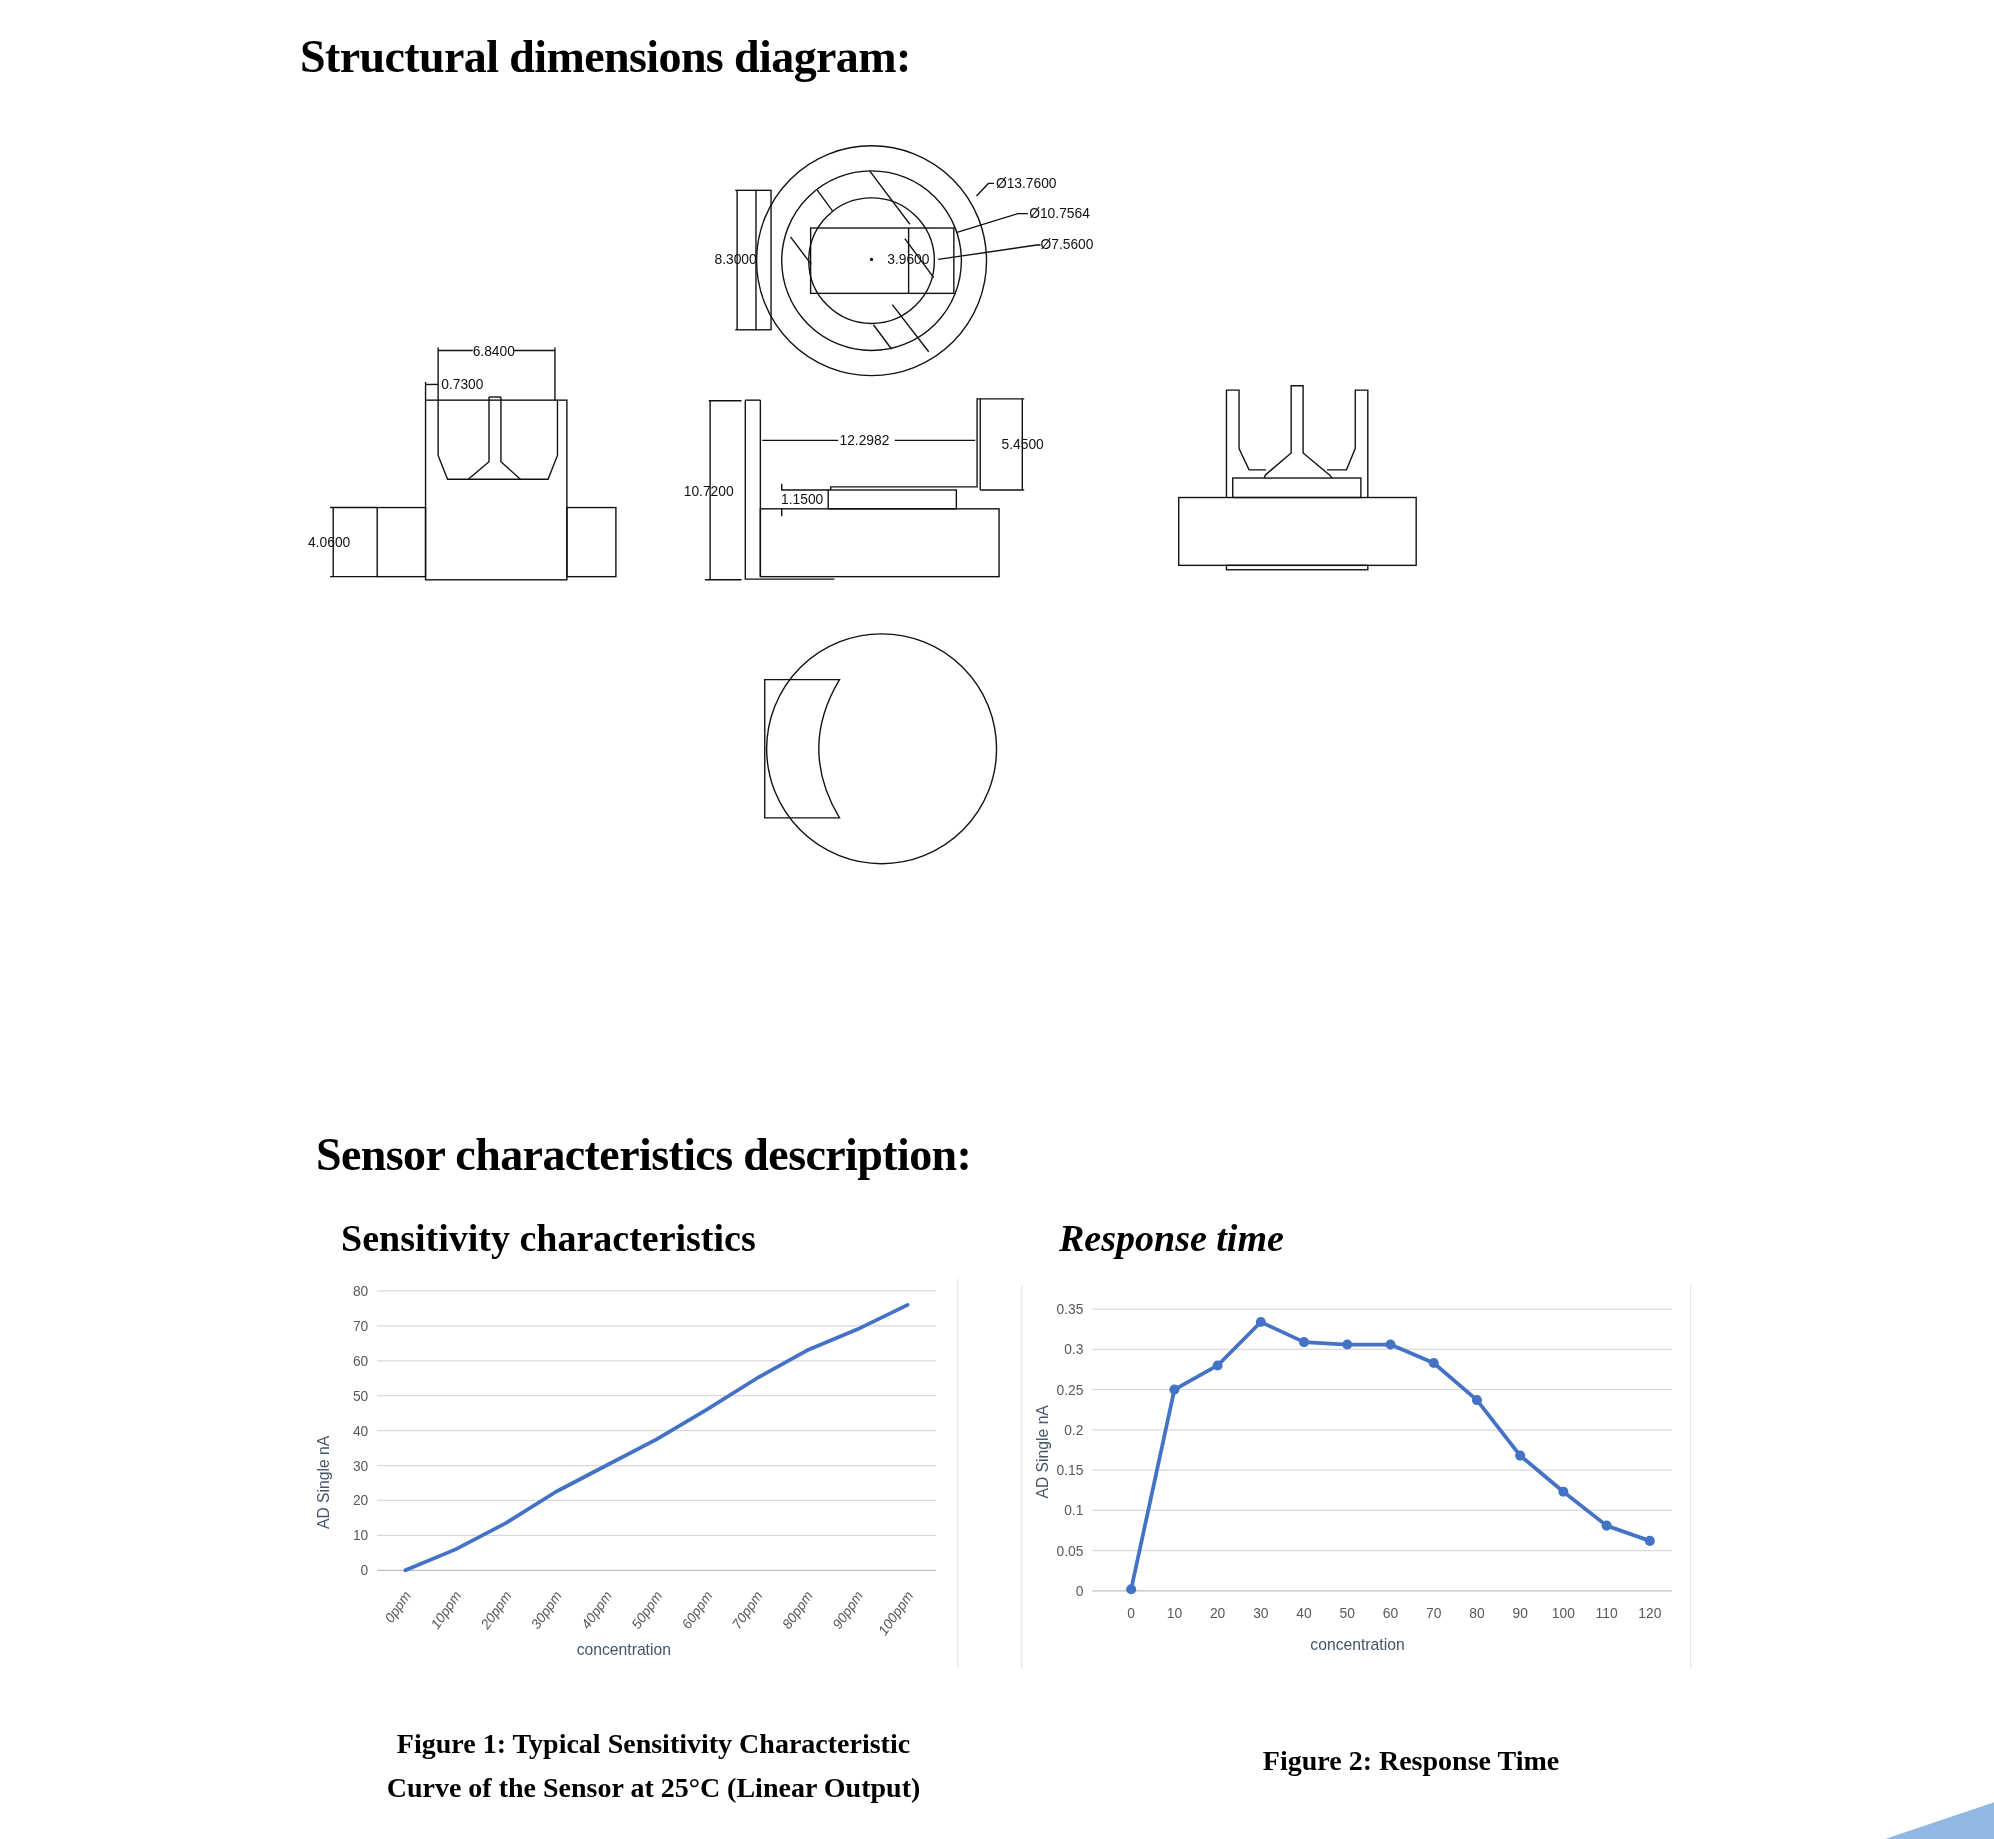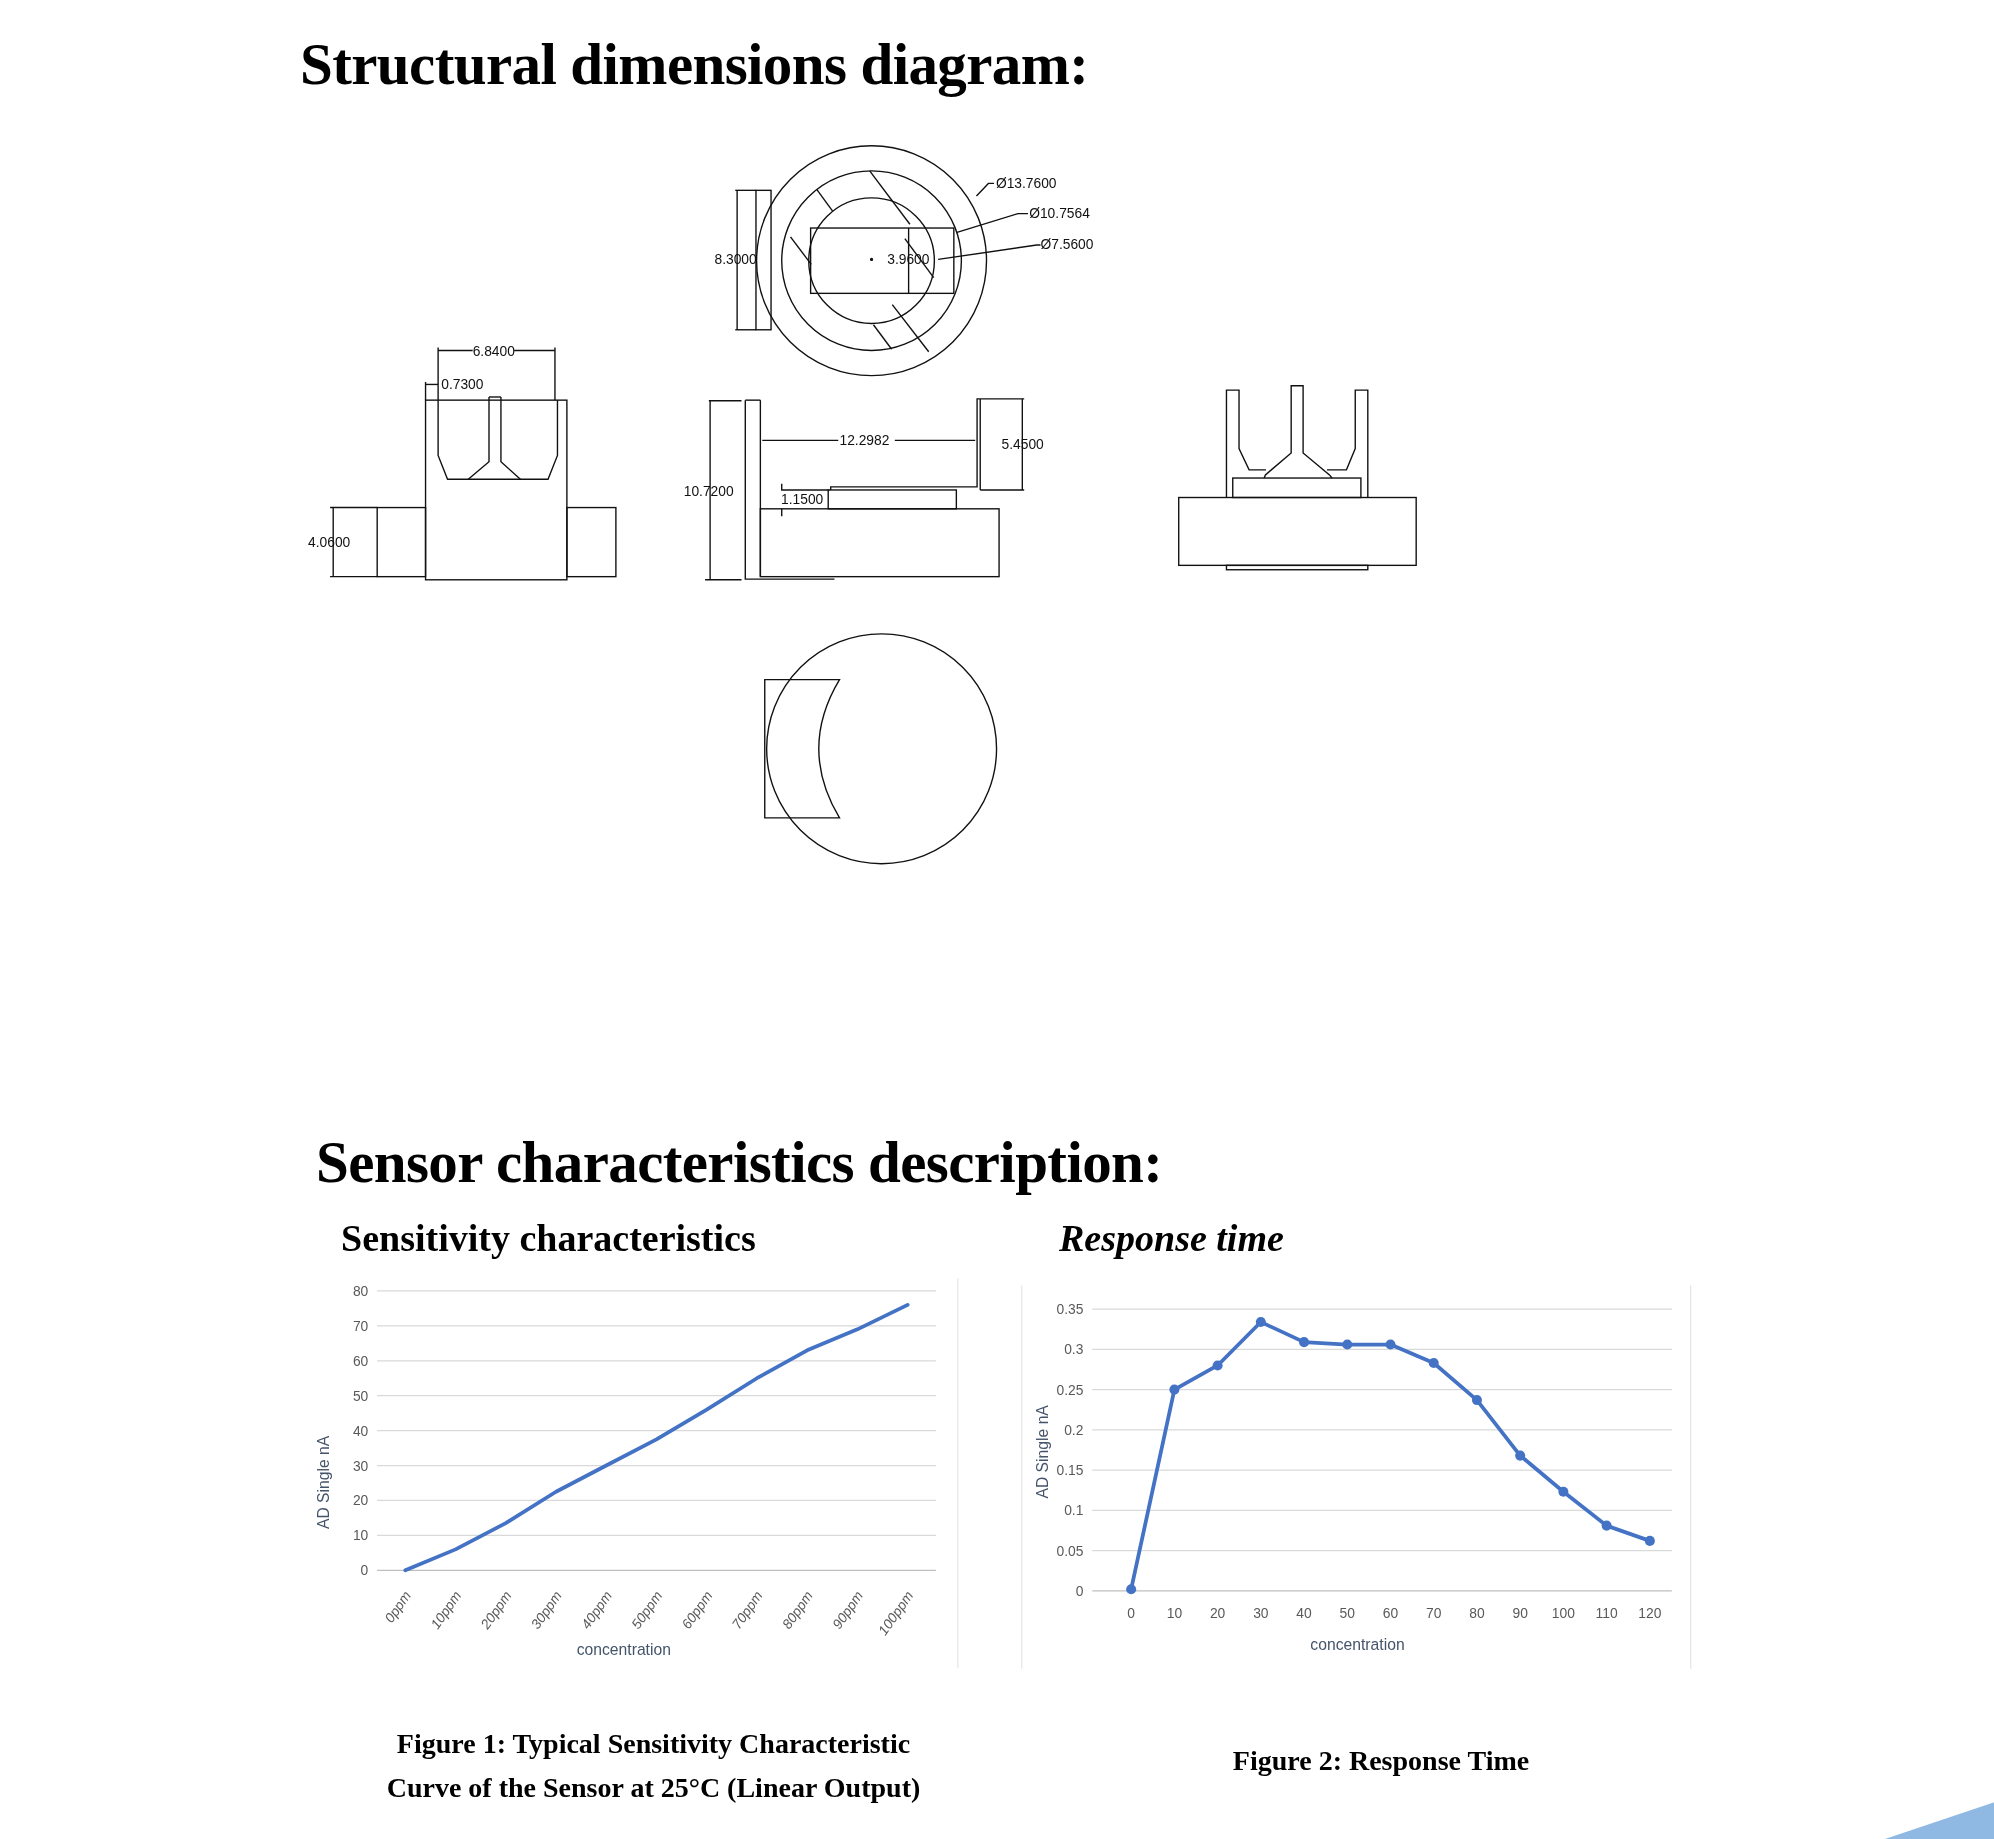--- a/index.html
+++ b/index.html
@@ -1,18 +1,18 @@
 <!DOCTYPE html>
 <html style="font-size:10px"><head>
 <meta charset="utf-8">
 <style>
   html, body { margin:0; padding:0; background:#ffffff; }
   body { width:1995px; height:1840px; position:relative; overflow:hidden; font-family:"Liberation Serif", serif; color:#000; }
   .abs { position:absolute; }
-  .h1 { font-family:"Liberation Serif", serif; font-weight:bold; font-size:59px; letter-spacing:-0.6px; white-space:nowrap; }
+  .h1 { font-family:"Liberation Serif", serif; font-weight:bold; font-size:46px; letter-spacing:-0.6px; white-space:nowrap; }
   .h2 { font-family:"Liberation Serif", serif; font-weight:bold; font-size:38px; white-space:nowrap;text-align:center; }
   .caption { font-family:"Liberation Serif", serif; font-weight:bold; font-size:28px; white-space:nowrap; text-align:center; }
   svg text { font-family:"Liberation Sans", sans-serif; }
   .dim { font-size:22px; fill:#111; }
   .tick { font-size:22px; fill:#595959; font-family:"Liberation Sans", sans-serif; }
   .axis-title { font-size:25px; fill:#44546a; font-family:"Liberation Sans", sans-serif; }
   .corner { position:absolute; right:0; bottom:0; width:0; height:0; border-style:solid; border-width:0 0 38px 113px; border-color:transparent transparent #8fb8e2 transparent; }
 </style>
 </head>
 <body>
@@ -218,16 +218,16 @@
       <circle cx="867.5" cy="333.56" r="8" fill="#4472c4"></circle>
       <circle cx="936.25" cy="387.32" r="8" fill="#4472c4"></circle>
       <circle cx="1005" cy="411.64" r="8" fill="#4472c4"></circle>
     </g>
   <text class="axis-title" transform="translate(47,270) rotate(-90)" text-anchor="middle">AD Single nA</text>
   <text class="axis-title" x="540" y="585" text-anchor="middle">concentration</text>
 </svg>
 
 <div class="abs caption" style="left:327px; width:653px; top:1720px;margin-top:8px;">Figure 1: Typical Sensitivity Characteristic</div>
 <div class="abs caption" style="left:327px; width:653px; top:1772px;">Curve of the Sensor at 25°C (Linear Output)</div>
-<div class="abs caption" style="left:1048px; width:666px; top:1745px;">Figure 2: Response Time</div>
+<div class="abs caption" style="left:1078px; width:666px; top:1745px;">Figure 2: Response Time</div>
 
 <div class="corner"></div>
 
 
 </body></html>

